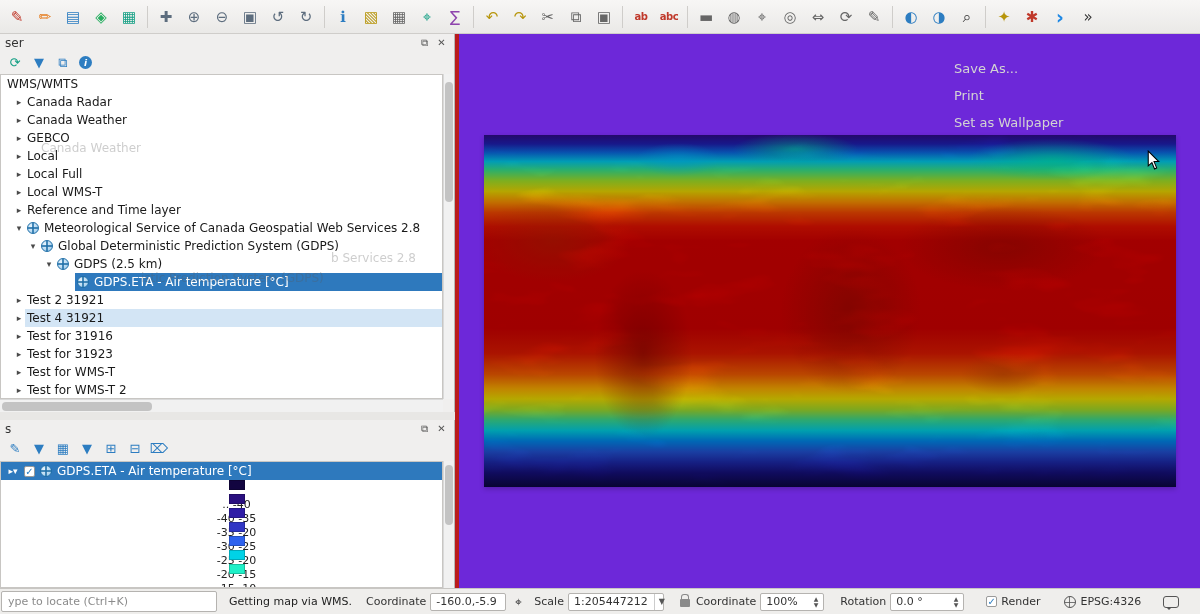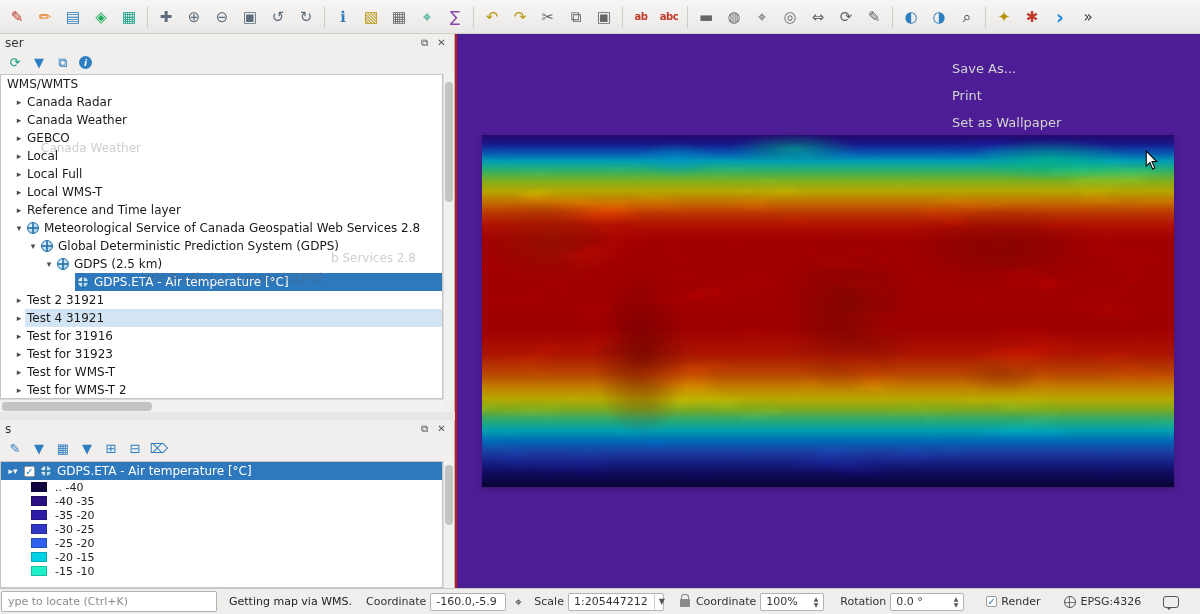--- a/index.html
+++ b/index.html
@@ -72,27 +72,27 @@
       radial-gradient(circle at 35% 35%, #eaf5fd, #8fc3e8);
   }
   .ghost { position:absolute; color:rgba(90,90,90,.30); font-size:12px; pointer-events:none; white-space:nowrap; }
 
   
   .lrow { height:18px; display:flex; align-items:center; gap:5px; padding-left:6px;
     background:#2e79bd; color:#fff; font-size:12px; white-space:nowrap; }
   .lrow .arrow{ color:#fff; }
   .cb { width:11px; height:11px; border:1px solid #9a9a9a; background:#fff; color:#2d7dc1;
     font-size:10px; line-height:9px; text-align:center; border-radius:2px; flex:0 0 auto; }
-  .legrow { height:14px; display:flex; align-items:center; gap:8px; padding-left:30px; font-size:11px; color:#222; }
+  .legrow { height:14px; display:flex; align-items:center; gap:8px; padding-left:30px; font-size:11px; color:#222;flex-direction:column; }
   .swatch { width:16px; height:10px; flex:0 0 auto; border:1px solid rgba(0,0,0,.2); }
 
   #splitter { position:absolute; left:0; top:412px; width:455px; height:8px; background:#e8e7e5; }
 
   
-  #canvas { position:absolute; left:455px; top:34px; right:0; bottom:26px; background:#4c1d95; overflow:hidden; border-left:2px solid #b91c1c; }
+  #canvas { position:absolute; left:455px; top:34px; right:0; bottom:26px; background:#6d28d9; overflow:hidden; border-left:4px solid #b91c1c; }
   .temp-map {
     position:absolute; left:25px; top:101px; width:692px; height:352px;
     box-shadow:0 2px 5px rgba(0,0,0,.22);
     background:
       radial-gradient(ellipse 70px 120px at 23% 62%, rgba(120,0,0,.55), rgba(120,0,0,0) 70%),
       radial-gradient(ellipse 100px 120px at 53% 50%, rgba(130,10,0,.5), rgba(130,10,0,0) 70%),
       radial-gradient(ellipse 150px 60px at 75% 32%, rgba(120,10,0,.4), rgba(120,10,0,0) 70%),
       radial-gradient(ellipse 110px 60px at 10% 30%, rgba(160,50,0,.35), rgba(160,50,0,0) 70%),
       radial-gradient(ellipse 60px 30px at 75% 68%, rgba(180,60,0,.45), rgba(180,60,0,0) 70%),
       radial-gradient(ellipse 90px 22px at 45% 4%, rgba(0,230,150,.55), rgba(0,230,150,0) 70%),

